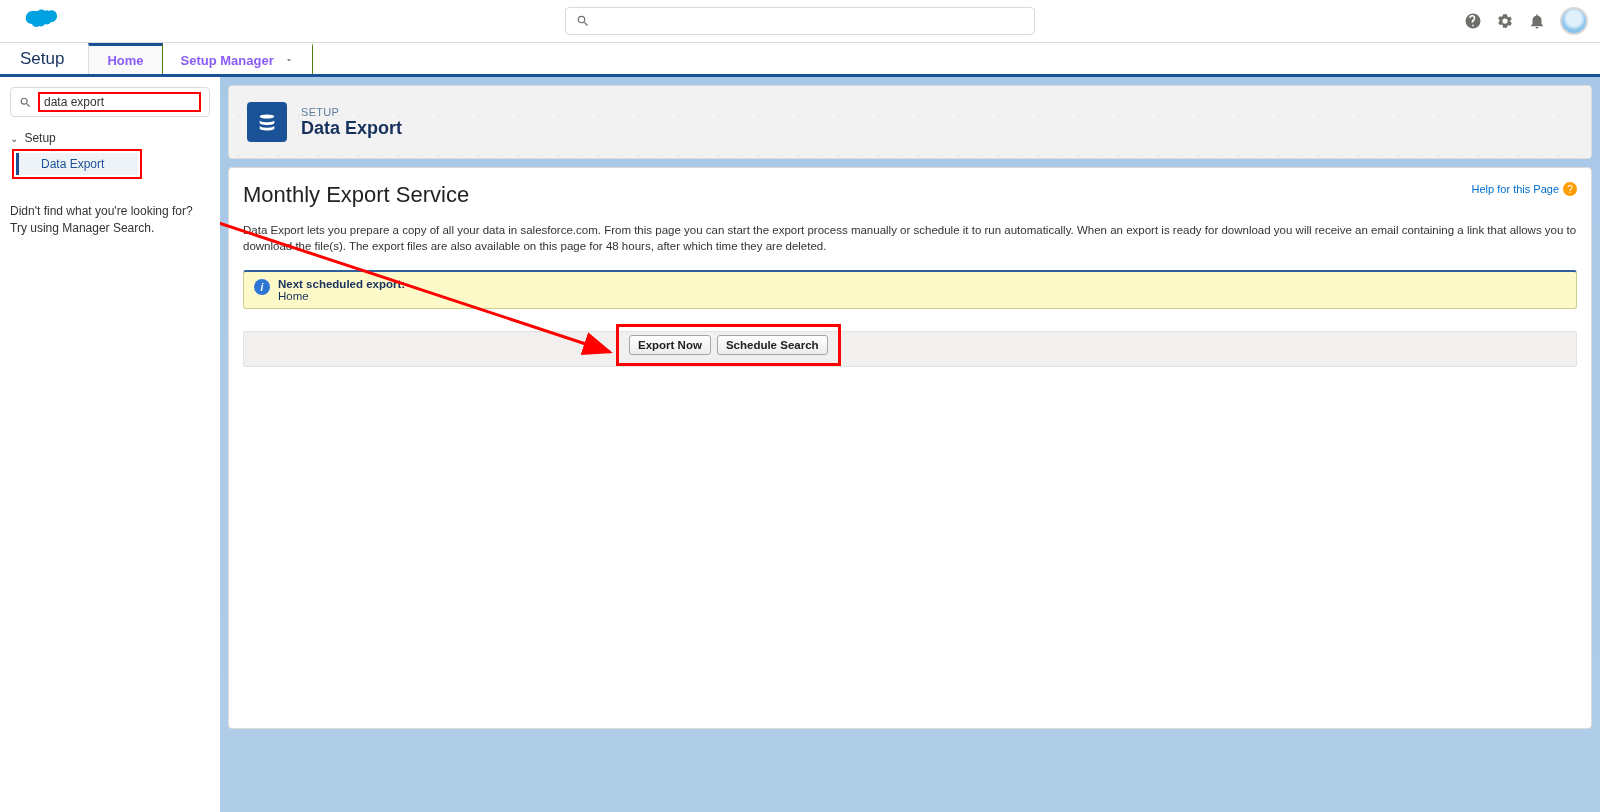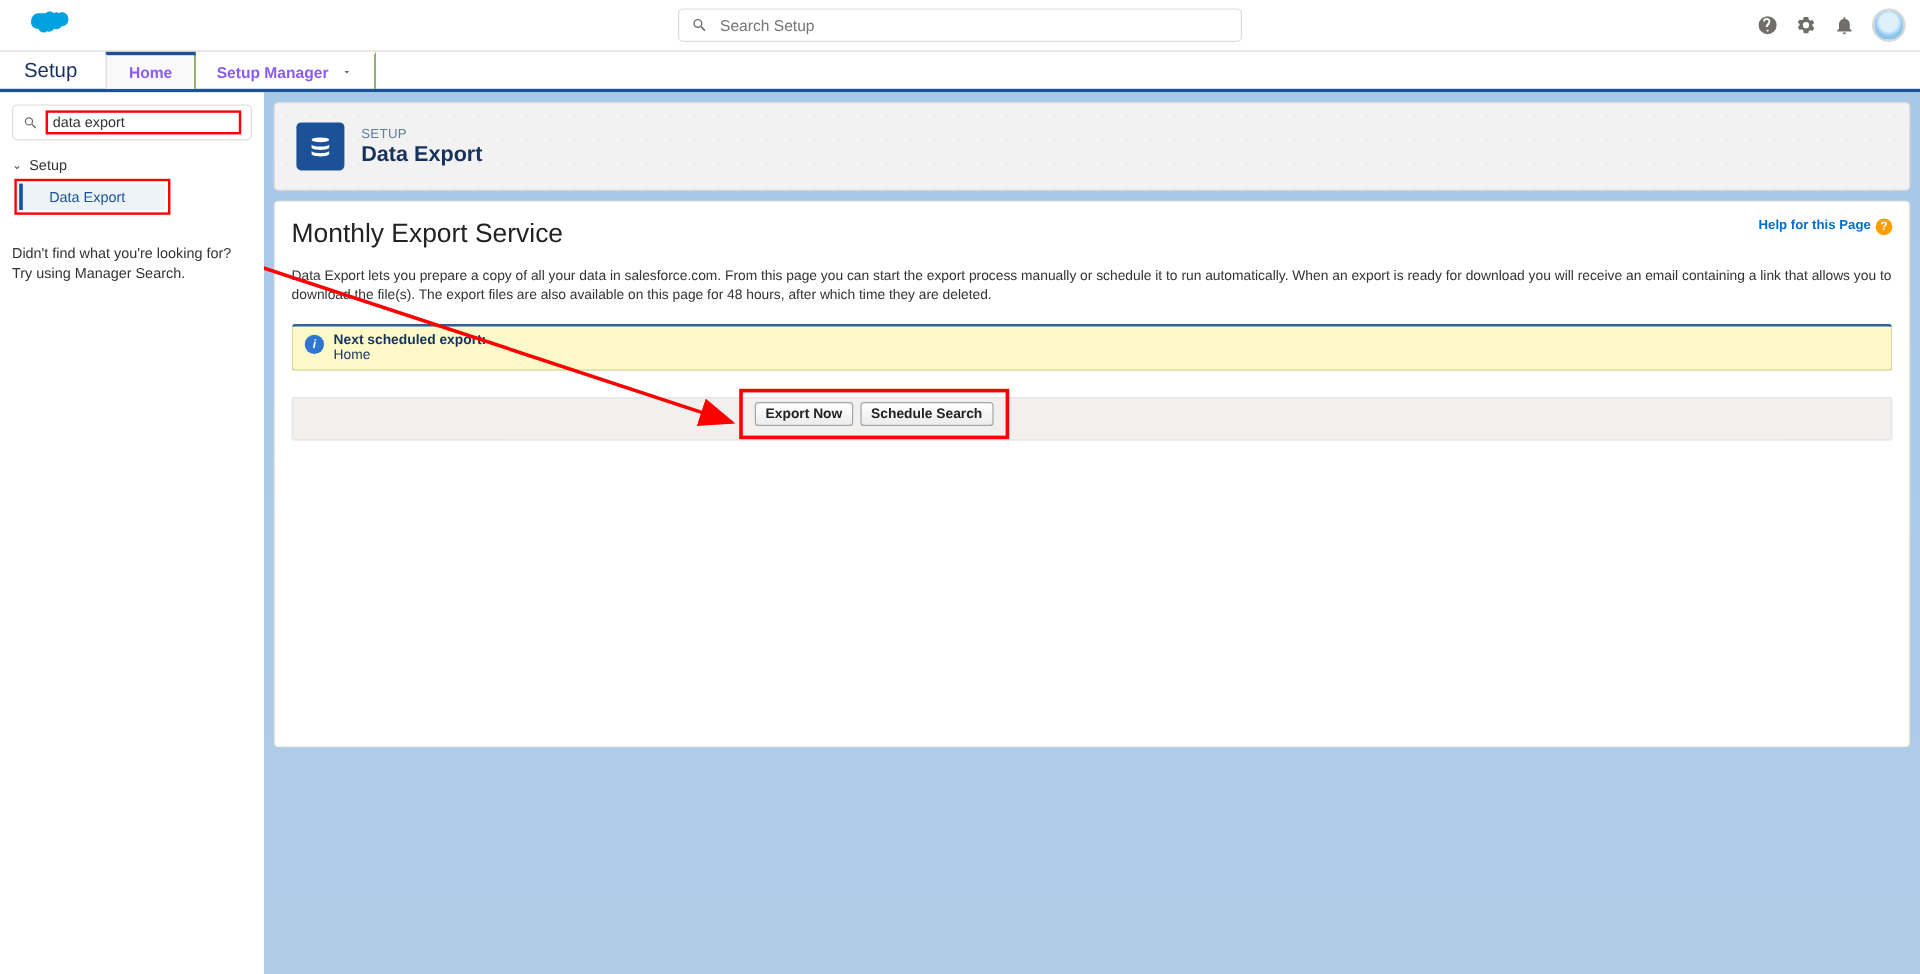--- a/index.html
+++ b/index.html
@@ -46,24 +46,24 @@
     .arrow-svg { position: absolute; top: 0; left: 0; pointer-events: none; z-index: 10; }
 
     .page-header { background: #f3f2f2; border: 1px solid #dddbda; border-radius: 4px; padding: 16px 18px; display: flex; align-items: center; gap: 14px;
       background-image: radial-gradient(circle, rgba(200,210,225,0.25) 1px, transparent 1px);
       background-size: 20px 20px; }
     .ph-icon { width: 40px; height: 40px; background: #1b5297; border-radius: 4px; display: flex; align-items: center; justify-content: center; }
     .ph-icon svg { width: 22px; height: 22px; fill: #fff; }
     .ph-crumb { font-size: 11px; color: #5e7c9e; letter-spacing: 0.3px; }
     .ph-title { font-size: 18px; font-weight: 700; color: #16325c; }
 
-    .content-card { background: #fff; border: 1px solid #dddbda; border-radius: 4px; margin-top: 8px; padding: 14px 14px 400px; height: 456px;}
+    .content-card { background: #fff; border: 1px solid #dddbda; border-radius: 4px; margin-top: 8px; padding: 14px 14px 400px; height: 562px;}
     .svc-row { display: flex; align-items: flex-start; }
     .svc-title { font-size: 22px; font-weight: 400; color: #222; }
-    .help { margin-left: auto; font-size: 11px; color: #006dcc; display: flex; align-items: flex-start; cursor: pointer; font-weight: bold; }
+    .help { margin-left: auto; font-size: 11px; color: #006dcc; display: flex; align-items: center; cursor: pointer; }
     .help .qm { width: 14px; height: 14px; background: #ff9e00; color: #fff; border-radius: 50%; font-size: 10px; display: inline-flex; align-items: center; justify-content: center; margin-left: 4px; }
     .desc { font-size: 11.5px; color: #333; line-height: 1.4; margin-top: 14px; }
 
     .info-box { margin-top: 16px; background: #fdf9c8; border: 1px solid #cfce8f; border-top: 2px solid #2f5f9f; border-radius: 3px; padding: 6px 10px; display: flex; align-items: flex-start; gap: 8px; }
     .info-box .iicon { width: 16px; height: 16px; background: #2f75d4; color: #fff; border-radius: 50%; font-size: 10px; font-weight: bold; display: inline-flex; align-items: center; justify-content: center; font-style: italic; flex-shrink: 0; margin-top: 1px;}
     .info-box .label { font-weight: 700; font-size: 11.5px; }
     .info-box .val { font-size: 11.5px; }
 
     .action-bar { margin-top: 22px; background: #f1f0ef; border: 1px solid #e2e2e2; padding: 6px; display: flex; gap: 6px; align-items: center; position: relative; padding-left: 398px; border-radius: 2px; }
     .red-box-buttons { border: 3px solid #ff0000; padding: 8px 10px; display: inline-flex; gap: 6px; position: absolute; left: 372px; top: -8px; }
@@ -75,21 +75,20 @@
 <div class="global-header">
   <div class="logo">
     <svg viewBox="0 0 36 26">
         <path fill="#00a1e0" d="M14 4c2-2 5-2 7 0 1-1 3-1 4 0 3-2 8 0 8 5 0 4-3 6-6 6-1 2-4 3-6 2-1 2-4 3-6 2-2 2-6 1-7-2-4 0-7-3-6-7 0-3 3-6 6-6z"></path>
       </svg>
   </div>
   <div class="global-search">
     <svg viewBox="0 0 24 24">
         <path d="M15.5 14h-.79l-.28-.27A6.47 6.47 0 0016 9.5 6.5 6.5 0 109.5 16c1.61 0 3.09-.59 4.23-1.57l.27.28v.79l5 5L20.49 19zM9.5 14A4.5 4.5 0 1114 9.5 4.49 4.49 0 019.5 14z"></path>
       </svg>
-    <input type="text" placeholder="Search Setup" style="">
   </div>
   <div class="header-icons">
     <div class="hicon">
         <svg viewBox="0 0 24 24">
           <path d="M12 2a10 10 0 1010 10A10 10 0 0012 2zm1 17h-2v-2h2zm1.07-7.75l-.9.92A3 3 0 0012 14h-2v-.5a4 4 0 011.17-2.83l1.24-1.26A2 2 0 109 8H7a4 4 0 018 0 3.18 3.18 0 01-.93 2.25z"></path>
         </svg>
       </div>
     <div class="hicon">
         <svg viewBox="0 0 24 24">
           <path d="M19.14 12.94a7.14 7.14 0 000-1.88l2-1.55-2-3.46-2.35.94a7 7 0 00-1.63-.94L14.5 3h-5l-.66 2.55a7 7 0 00-1.63.94L4.86 5.55l-2 3.46 2 1.55a7.14 7.14 0 000 1.88l-2 1.55 2 3.46 2.35-.94a7 7 0 001.63.94L9.5 21h5l.66-2.55a7 7 0 001.63-.94l2.35.94 2-3.46zM12 15.5A3.5 3.5 0 1115.5 12 3.5 3.5 0 0112 15.5z"></path>

